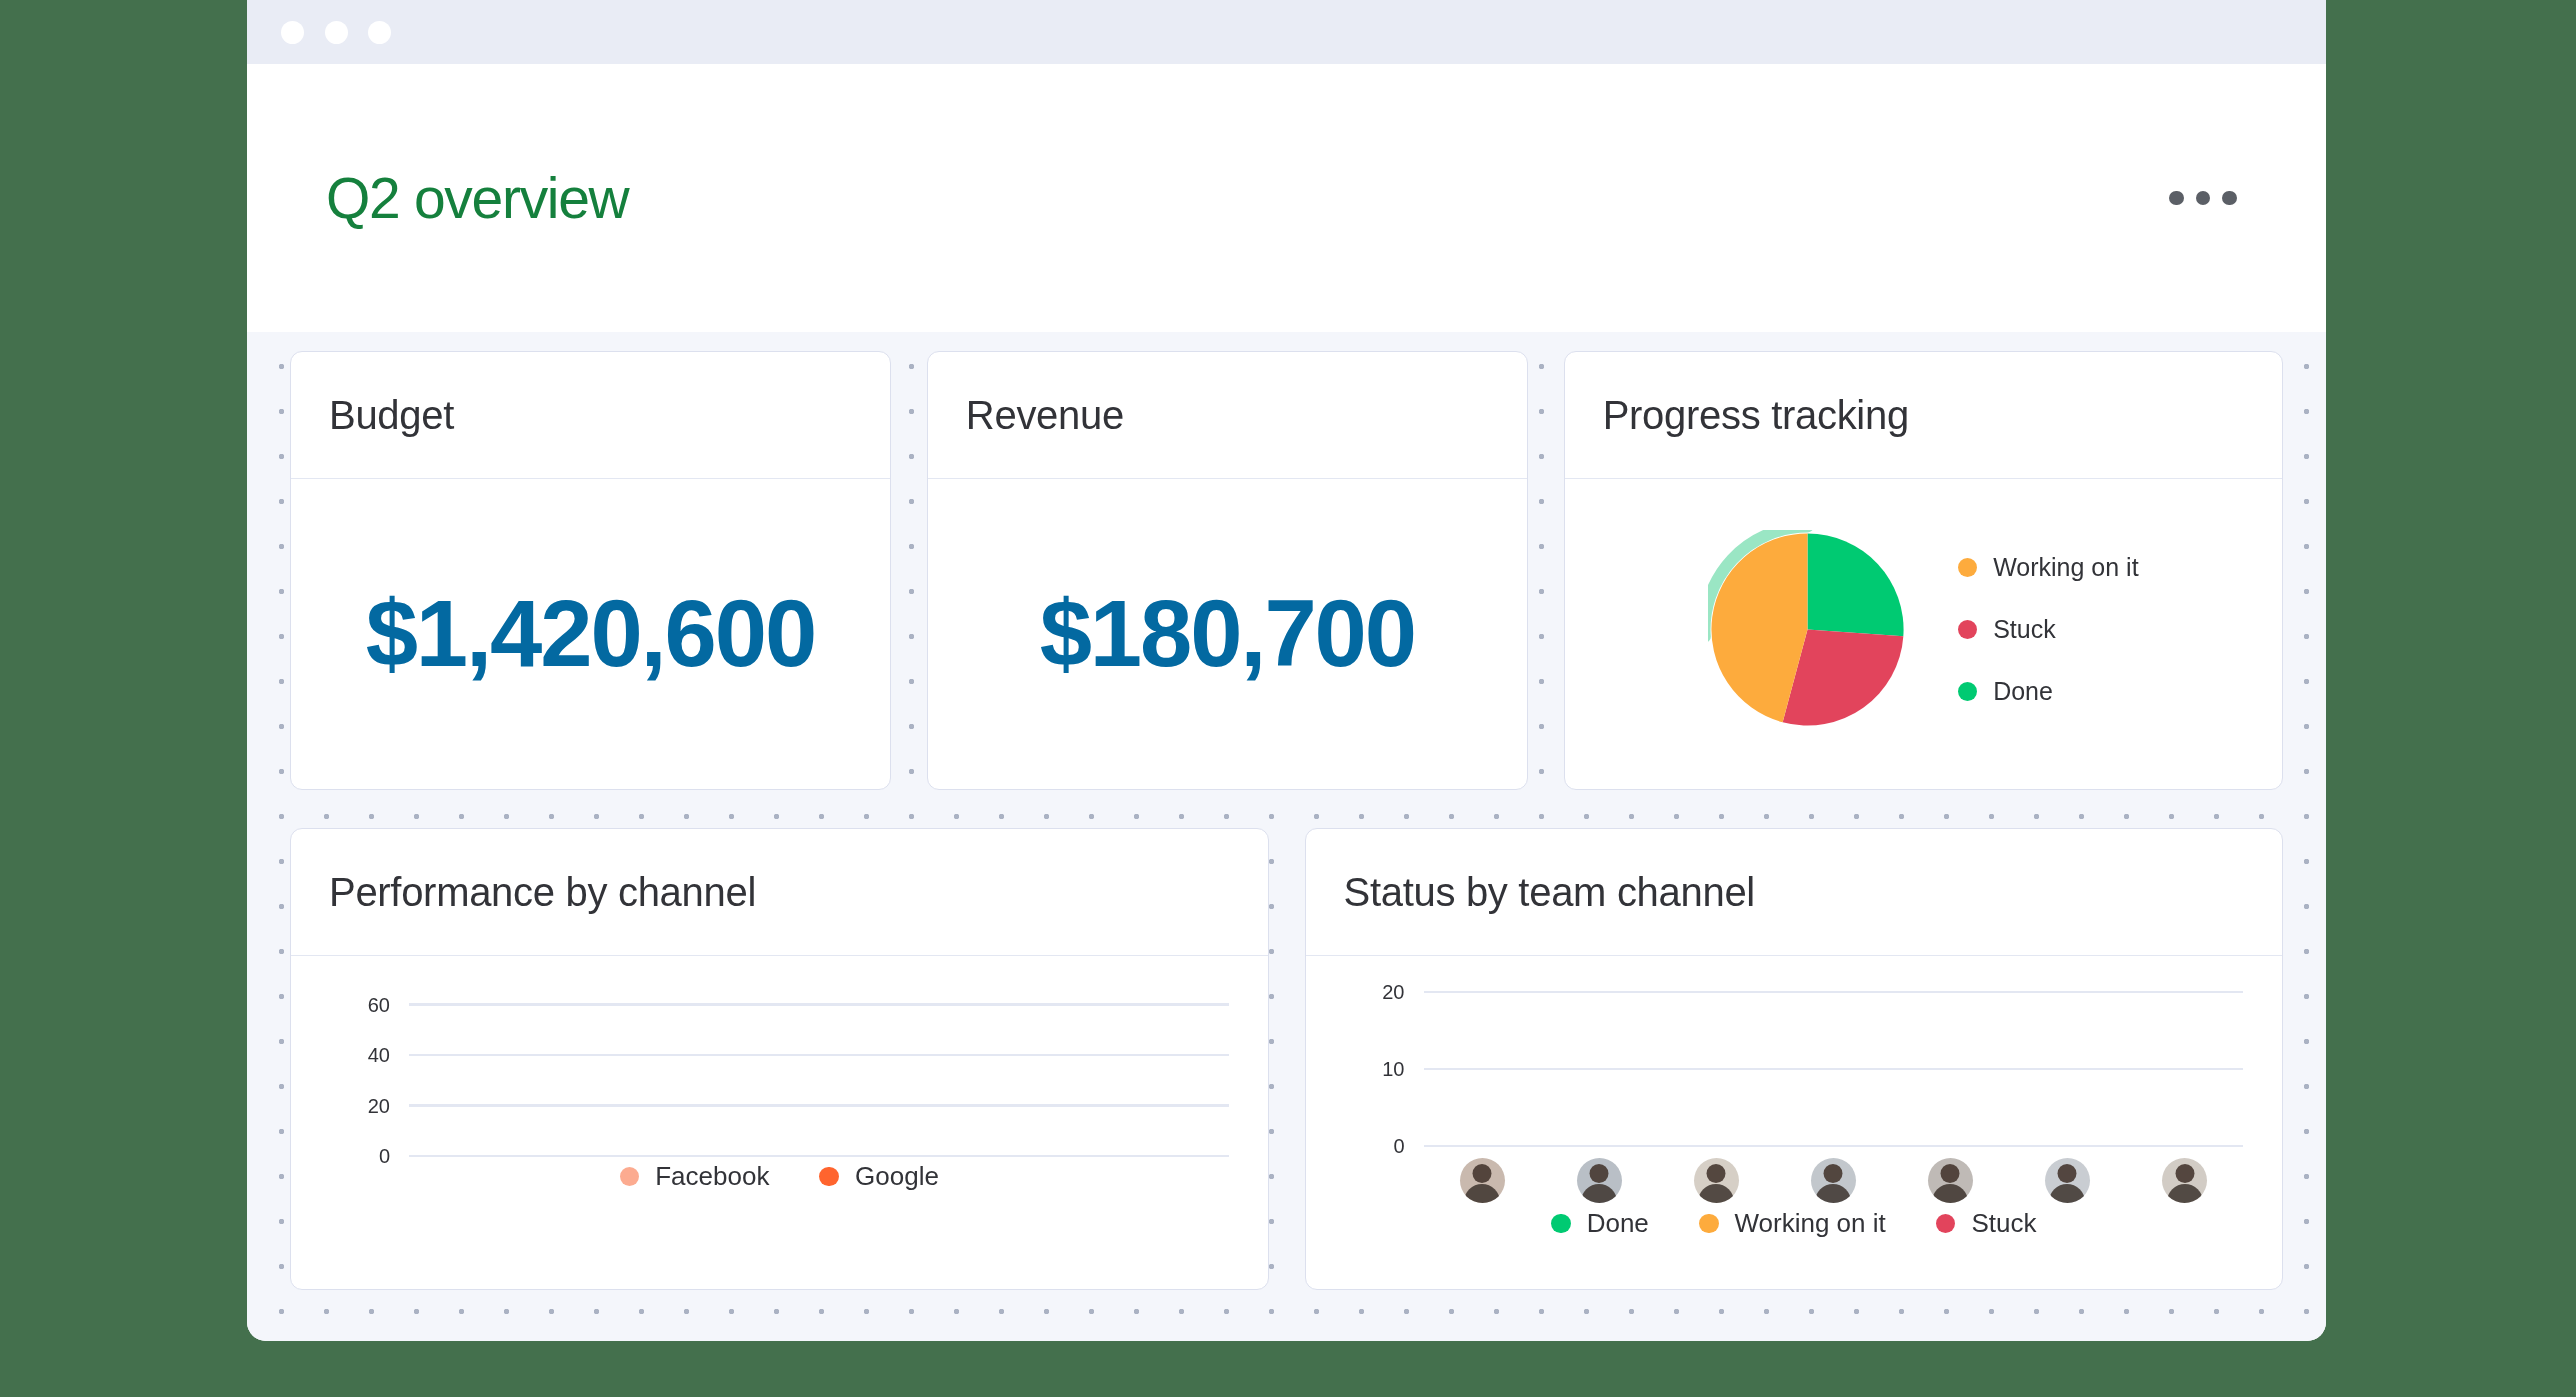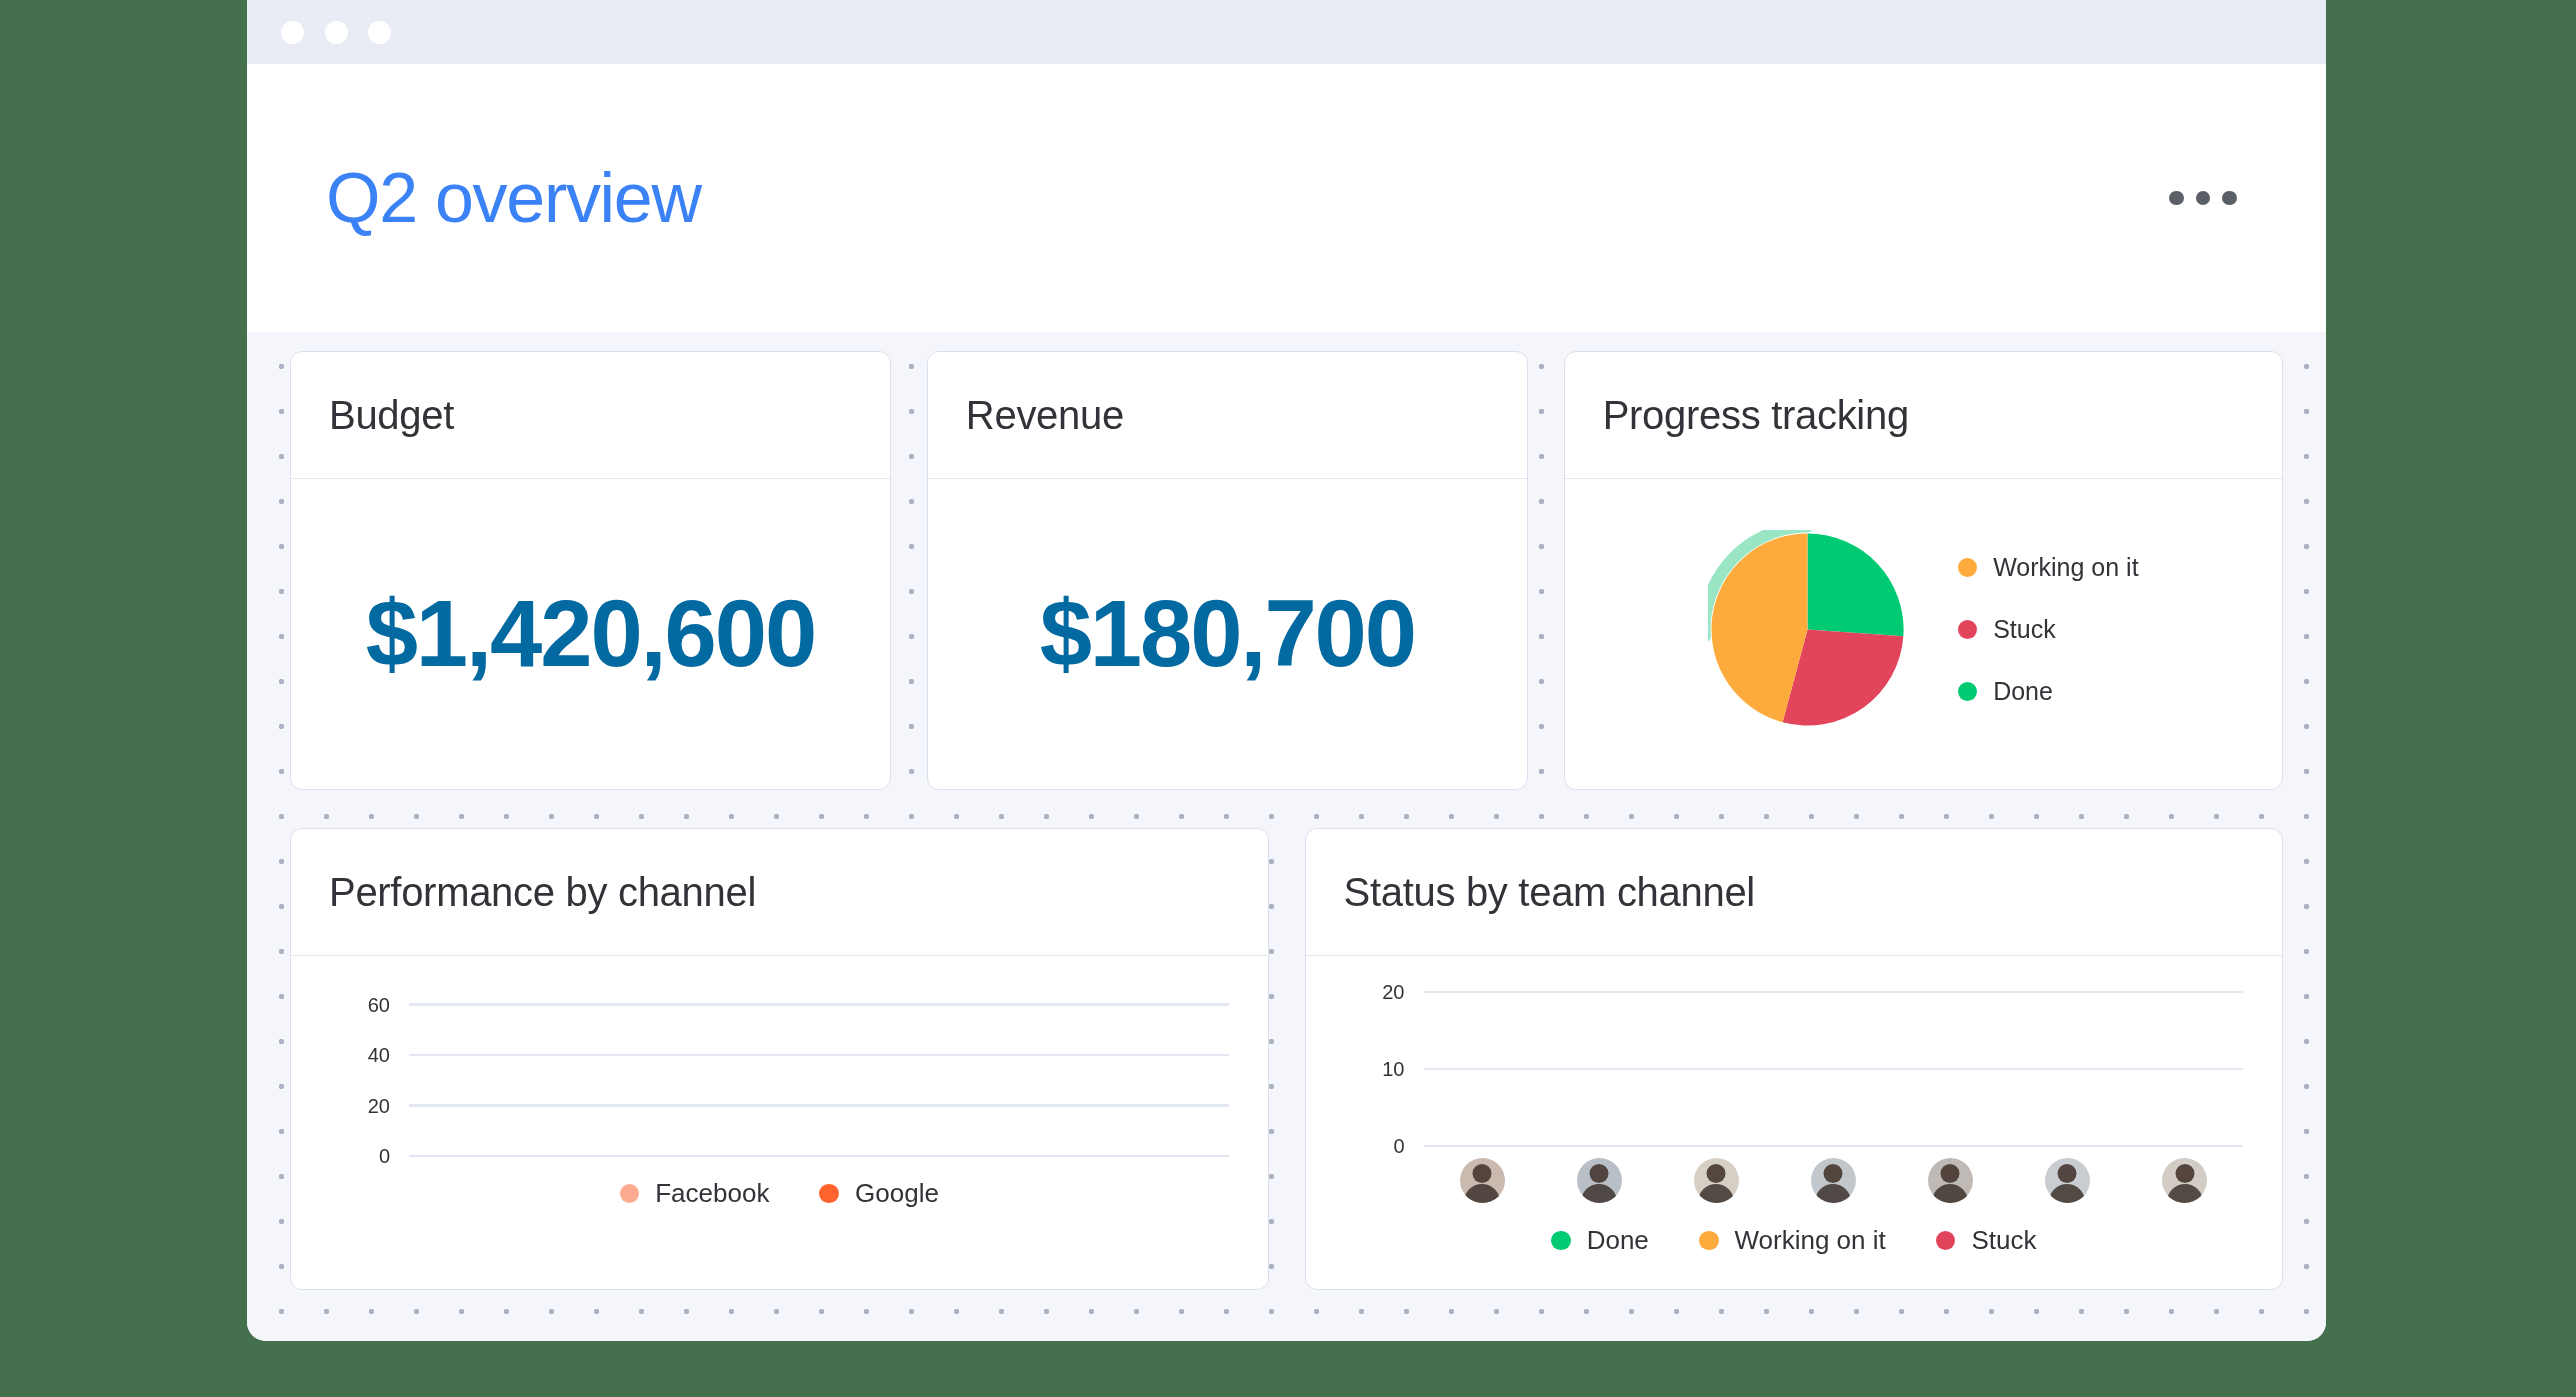--- a/index.html
+++ b/index.html
@@ -46,23 +46,23 @@
   
   .header {
     height: 268px;
     background: #ffffff;
     display: flex;
     align-items: center;
     justify-content: space-between;
     padding: 0 77px 0 79px;
   }
   .page-title {
-    font-size: 70px;
+    font-size: 57px;
     font-weight: 500;
-    color: #3b82f6;
+    color: #15803d;
     letter-spacing: -1.3px;
     line-height: 1;
   }
   .kebab {
     display: flex;
     gap: 12px;
     align-items: center;
     cursor: pointer;
     padding: 12px;
   }
@@ -253,21 +253,21 @@
     border-radius: 50%;
     transform: translateX(-50%);
     background: rgba(70,55,48,0.9);
     z-index: 2;
   }
 
   .chart-legend {
     display: flex;
     justify-content: center;
     gap: 50px;
-    margin-top: 22px;
+    margin-top: 5px;
   }
   .chart-legend .legend-label { font-size: 26px; }
   .chart-legend .legend-dot { width: 19.7px; height: 19.7px; }
 </style>
 </head>
 <body>
 
 <div class="window">
 
   <div class="titlebar">

